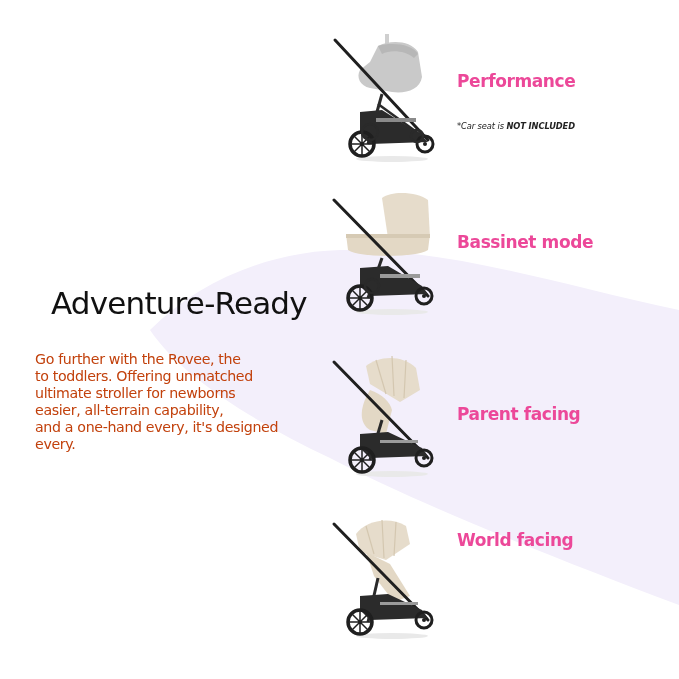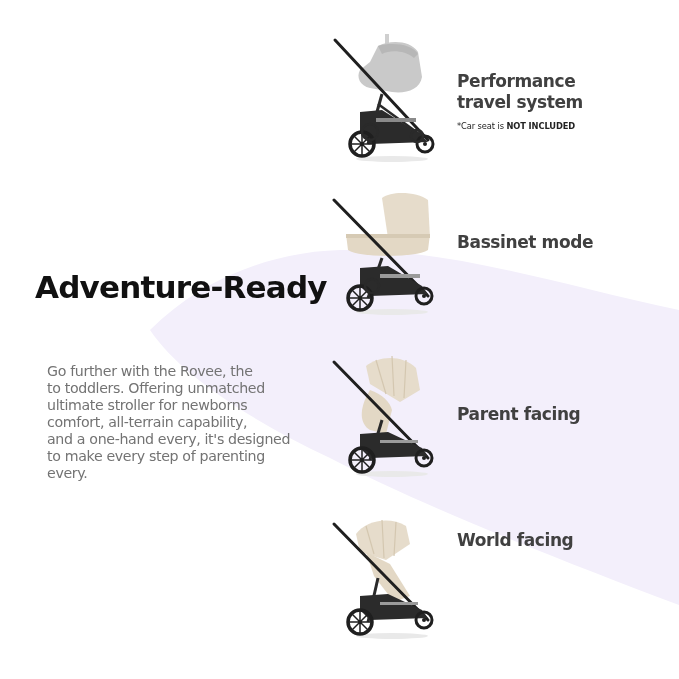--- a/index.html
+++ b/index.html
@@ -1,49 +1,48 @@
 <!DOCTYPE html>
 <html><head>
 <meta charset="utf-8">
 <style>
   html, body { margin: 0; padding: 0; background: #ffffff; }
   body { width: 679px; height: 679px; position: relative; overflow: hidden;
          font-family: "DejaVu Sans", "Liberation Sans", sans-serif; color: #111; }
   .bg-blob { position: absolute; left: 0; top: 0; width: 679px; height: 679px; z-index: 0; }
-  .heading { position: absolute; left: 35px; top: 270px; margin: 0; z-index: 2;
-             font-size: 31px; line-height: 34px; font-weight: bold; letter-spacing: -0.8px; color: #111; }
+  .heading { position: absolute; left: 35px; top: 270px; margin: 16px; z-index: 2;
+             font-size: 31px; line-height: 34px; font-weight: normal; letter-spacing: -0.8px; color: #111; }
   .heading span { display: block; white-space: nowrap; }
-  .body-text { position: absolute; left: 35px; top: 351px; width: 270px; margin: 12px; z-index: 2;
-               font-size: 14.2px; line-height: 17px; color: #737373; letter-spacing: -0.35px; }
+  .body-text { position: absolute; left: 35px; top: 351px; width: 270px; margin: 0; z-index: 2;
+               font-size: 14.2px; line-height: 17px; color: #c2410c; letter-spacing: -0.35px; }
   .body-text span { display: block; white-space: nowrap; }
   .stroller { position: absolute; z-index: 2; width: 110px; height: 130px; }
   .feature-label { position: absolute; left: 457px; z-index: 2; font-weight: bold;
-                   font-size: 17px; line-height: 20.5px; color: #404040; letter-spacing: -0.4px; }
+                   font-size: 17px; line-height: 20.5px; color: #ec4899; letter-spacing: -0.4px; }
   .feature-label span.line { display: block; white-space: nowrap; }
   .note { position: absolute; left: 457px; top: 121px; z-index: 2; font-size: 8.3px; color: #222;
-          white-space: nowrap; letter-spacing: -0.1px; }
+          white-space: nowrap; letter-spacing: -0.1px; font-style: italic; }
   .note b { font-weight: bold; }
 </style>
 </head>
 <body>
 
 <svg class="bg-blob" viewBox="0 0 679 679">
   <path d="M150 330 C 200 280, 270 252, 340 250 C 450 248, 560 285, 679 310 L 679 605 C 560 560, 420 505, 330 458 C 250 420, 180 375, 150 330 Z" fill="#f3effb"></path>
 </svg>
 
 <h1 class="heading">
   <span>Adventure-Ready</span>
 </h1>
 <p class="body-text">
   <span>Go further with the Rovee, the</span>
   <span>to toddlers. Offering unmatched</span>
   <span>ultimate stroller for newborns</span>
-  <span>comfort, all-terrain capability,</span>
+  <span>easier, all-terrain capability,</span>
   <span>and a one-hand every, it's designed</span>
-  <span>to make every step of parenting</span>
   <span>every.</span>
 </p>
 
 <svg class="stroller" style="left:330px; top:32px;" viewBox="0 0 110 130">
   <g>
     <rect x="55" y="2" width="4" height="14" fill="#cfcfcf"></rect>
     <path d="M48 14 C 60 8, 80 8, 88 20 L 92 45 C 90 58, 75 62, 62 60 L 40 56 C 30 54, 26 45, 30 38 L 40 30 Z" fill="#c9c9c9"></path>
     <path d="M48 14 C 62 10, 82 12, 88 22 L 84 26 C 74 18, 60 18, 52 22 Z" fill="#b7b7b7"></path>
   </g>
   <ellipse cx="62" cy="127" rx="36" ry="3" fill="#e9e9e9"></ellipse>
@@ -111,21 +110,20 @@
   <path d="M30 84 L 58 82 L 92 98 L 98 106 L 40 108 L 30 98 Z" fill="#2b2b2b"></path>
   <rect x="50" y="90" width="38" height="3" fill="#9a9a9a"></rect>
   <circle cx="94" cy="108" r="8" fill="none" stroke="#1f1f1f" stroke-width="3"></circle>
   <circle cx="94" cy="108" r="2" fill="#1f1f1f"></circle>
   <circle cx="30" cy="110" r="12" fill="none" stroke="#1f1f1f" stroke-width="3.5"></circle>
   <path d="M30 98 L30 122 M18 110 L42 110 M22 102 L38 118 M38 102 L22 118" stroke="#1f1f1f" stroke-width="1.5"></path>
 </svg>
 
 <div class="feature-label" style="top:71px;">
   <span class="line">Performance</span>
-  <span class="line">travel system</span>
 </div>
 <div class="note"><span>*Car seat is </span><b>NOT INCLUDED</b></div>
 
 <div class="feature-label" style="top:232px;">
   <span class="line">Bassinet mode</span>
 </div>
 
 <div class="feature-label" style="top:404px;">
   <span class="line">Parent facing</span>
 </div>

